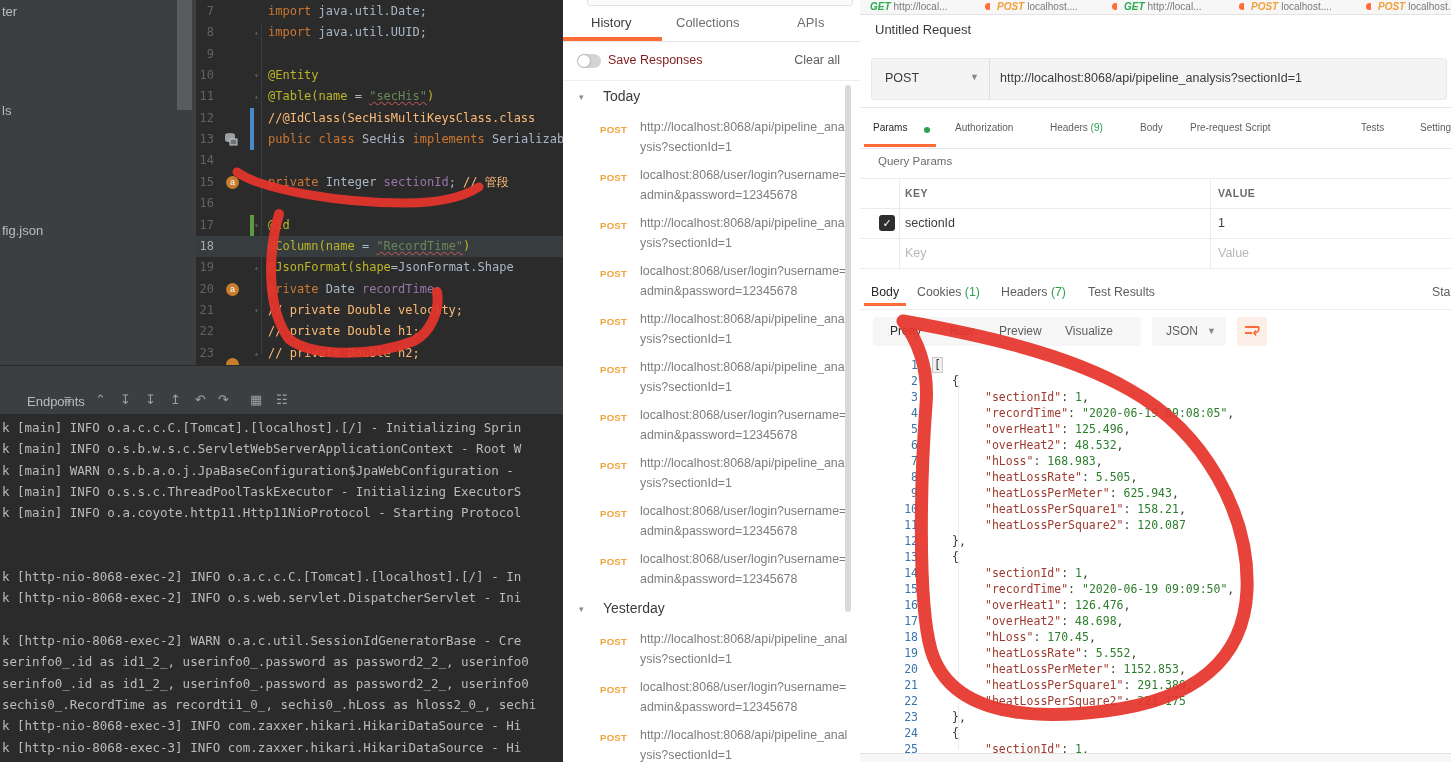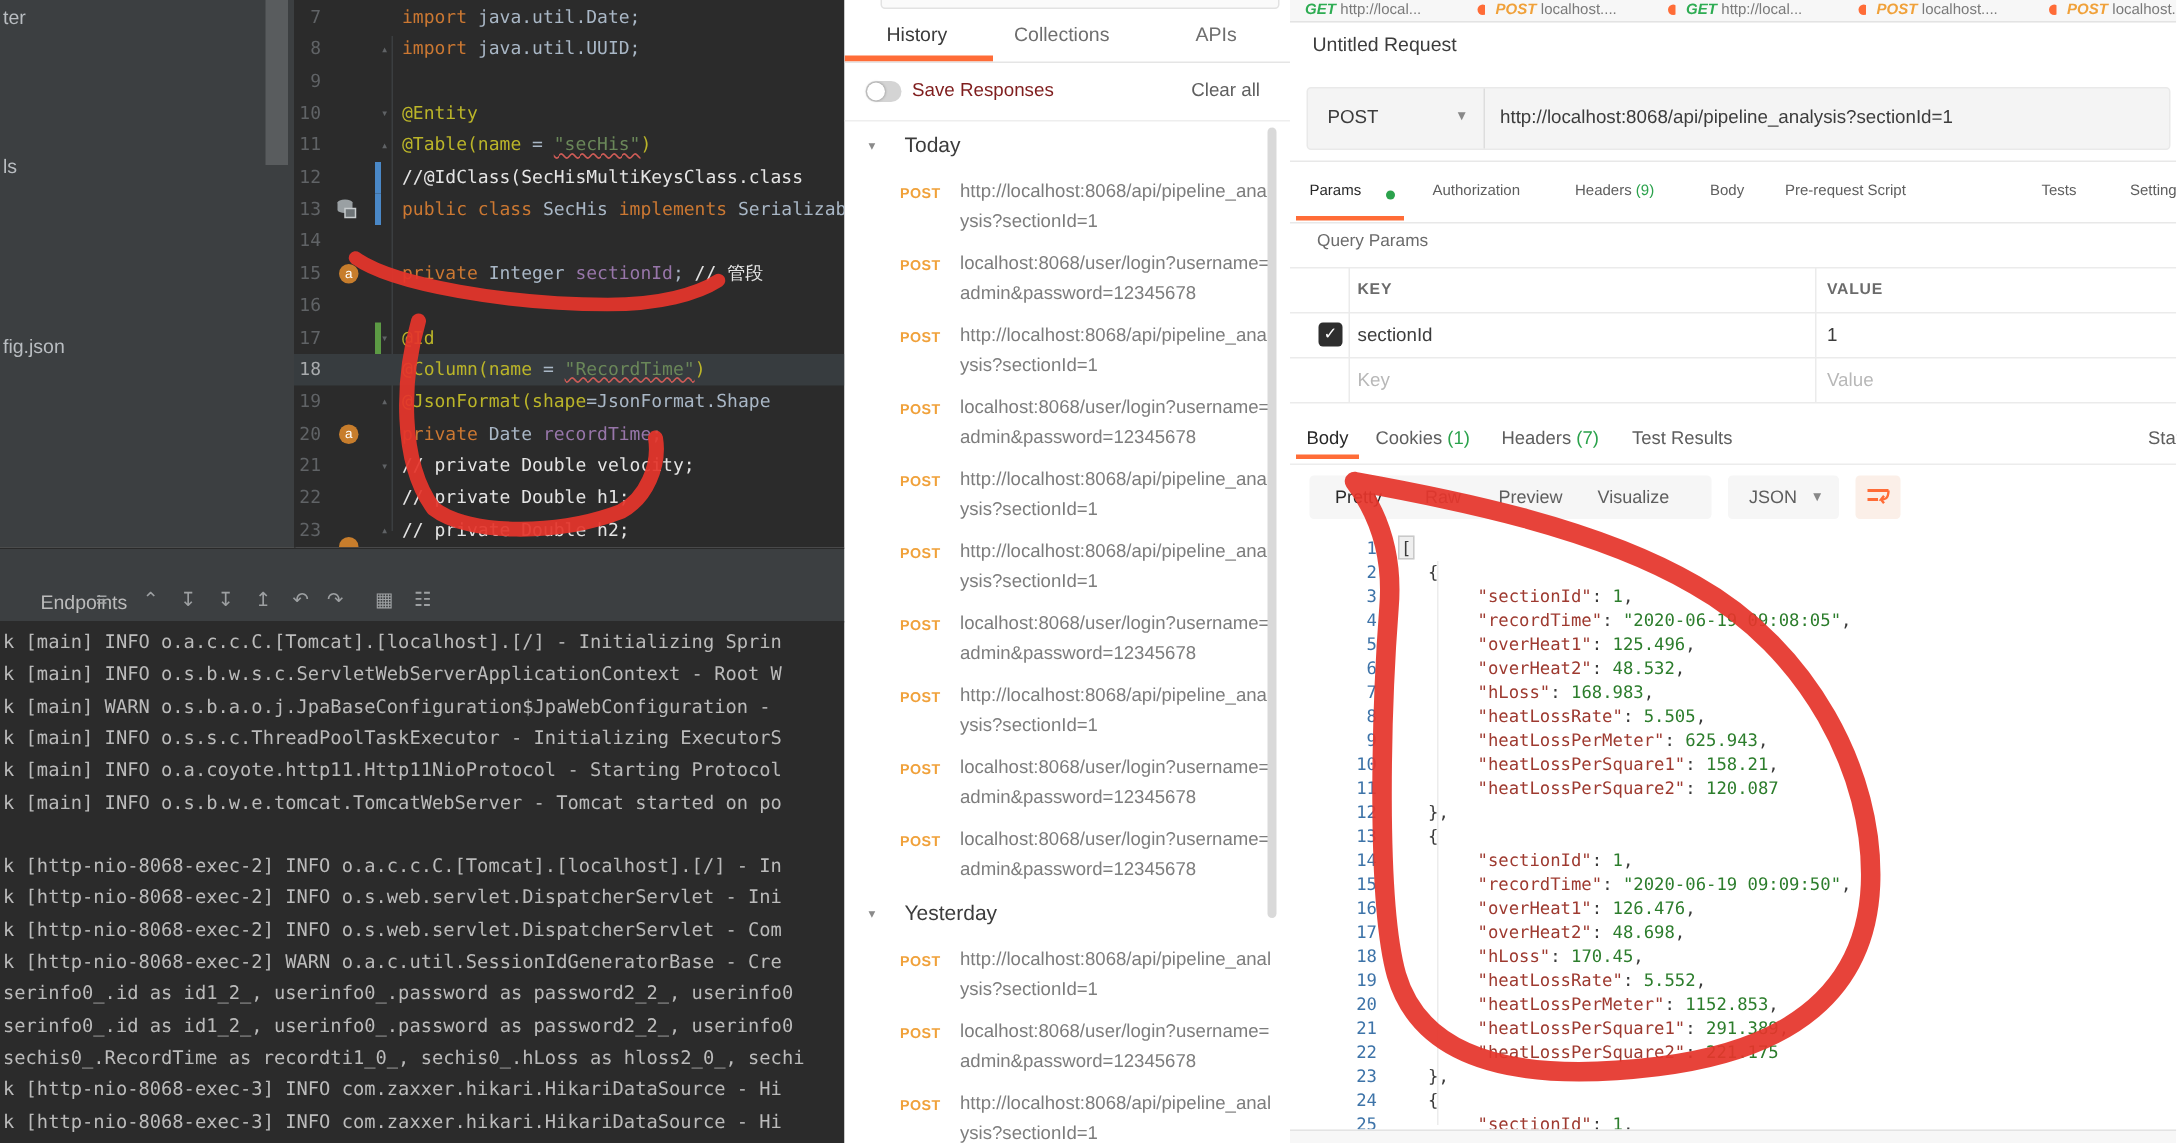--- a/index.html
+++ b/index.html
@@ -10,21 +10,21 @@
   #project-panel{left:0;top:0;width:196px;height:365px;background:#3C3F41;border-right:1px solid #282828;}
   .proj-item{position:absolute;left:2px;color:#B9BDC1;font-size:13px;white-space:nowrap;}
   #proj-scrollbar{position:absolute;left:177px;top:0;width:15px;height:110px;background:#595c5e;}
   #editor{left:196px;top:0;width:367px;height:365px;background:#2B2B2B;overflow:hidden;
           font-family:"DejaVu Sans Mono",monospace;font-size:12px;}
   .ed-row{position:absolute;left:0;width:100%;height:21px;line-height:21px;white-space:nowrap;}
   .ed-row.caret{background:#373C3F;}
   .ed-num{position:absolute;left:0;width:18px;text-align:right;color:#606366;font-size:12px;}
   .ed-row.caret .ed-num{color:#A8ABAD;}
   .ed-code{position:absolute;left:72px;}
-  .tk-k{color:#CC7832;} .tk-p{color:#A9B7C6;} .tk-a{color:#BBB529;} .tk-c{color:#e5e5e5;} .tk-f{color:#9876AA;}
+  .tk-k{color:#CC7832;} .tk-p{color:#A9B7C6;} .tk-a{color:#BBB529;} .tk-c{color:#fdba74;} .tk-f{color:#9876AA;}
   .tk-sw{color:#6A8759;text-decoration:underline;text-decoration-style:wavy;text-decoration-color:#CF5B56;text-decoration-thickness:1px;}
   .vcs-bar{position:absolute;left:54px;width:4px;}
   .gicon-a{position:absolute;left:30px;top:4px;width:13px;height:13px;border-radius:50%;
            background:#C77D2C;color:#fff;font-size:9px;line-height:13px;text-align:center;
            font-family:"Liberation Sans",sans-serif;}
   .fold{position:absolute;left:58px;top:0;color:#606366;font-size:8px;line-height:21px;}
   #editor .guide{position:absolute;left:65px;top:24px;width:1px;height:330px;background:#3B3E40;}
   
   #console-header{left:0;top:365px;width:563px;height:49px;background:#3C3F41;border-top:1px solid #2a2a2a;}
   #console-header .tool-label{position:absolute;left:3px;top:28px;color:#BBBBBB;font-size:13px;margin-left:24px;}
@@ -216,24 +216,22 @@
     <span class="chi" style="left:218px">↷</span>
     <span class="chi" style="left:250px">▦</span>
     <span class="chi" style="left:276px">☷</span>
   </div>
   <div id="console-logs" class="abs">
       <div class="log-line" style="top: 3px;">k [main] INFO  o.a.c.c.C.[Tomcat].[localhost].[/] - Initializing Sprin</div>
       <div class="log-line" style="top: 24.3px;">k [main] INFO  o.s.b.w.s.c.ServletWebServerApplicationContext - Root W</div>
       <div class="log-line" style="top: 45.6px;">k [main] WARN  o.s.b.a.o.j.JpaBaseConfiguration$JpaWebConfiguration - </div>
       <div class="log-line" style="top: 66.9px;">k [main] INFO  o.s.s.c.ThreadPoolTaskExecutor - Initializing ExecutorS</div>
       <div class="log-line" style="top: 88.2px;">k [main] INFO  o.a.coyote.http11.Http11NioProtocol - Starting Protocol</div>
-      <div class="log-line" style="top: 109.5px;">k [main] INFO  o.s.b.w.e.tomcat.TomcatWebServer - Tomcat started on po</div>
       <div class="log-line" style="top: 152.1px;">k [http-nio-8068-exec-2] INFO  o.a.c.c.C.[Tomcat].[localhost].[/] - In</div>
       <div class="log-line" style="top: 173.4px;">k [http-nio-8068-exec-2] INFO  o.s.web.servlet.DispatcherServlet - Ini</div>
-      <div class="log-line" style="top: 194.7px;">k [http-nio-8068-exec-2] INFO  o.s.web.servlet.DispatcherServlet - Com</div>
       <div class="log-line" style="top: 216px;">k [http-nio-8068-exec-2] WARN  o.a.c.util.SessionIdGeneratorBase - Cre</div>
       <div class="log-line" style="top: 237.3px;">serinfo0_.id as id1_2_, userinfo0_.password as password2_2_, userinfo0</div>
       <div class="log-line" style="top: 258.6px;">serinfo0_.id as id1_2_, userinfo0_.password as password2_2_, userinfo0</div>
       <div class="log-line" style="top: 279.9px;">sechis0_.RecordTime as recordti1_0_, sechis0_.hLoss as hloss2_0_, sechi</div>
       <div class="log-line" style="top: 301.2px;">k [http-nio-8068-exec-3] INFO  com.zaxxer.hikari.HikariDataSource - Hi</div>
       <div class="log-line" style="top: 322.5px;">k [http-nio-8068-exec-3] INFO  com.zaxxer.hikari.HikariDataSource - Hi</div>
     </div>
 
   <div id="history-panel" class="abs">
     <div id="hist-search"></div>

